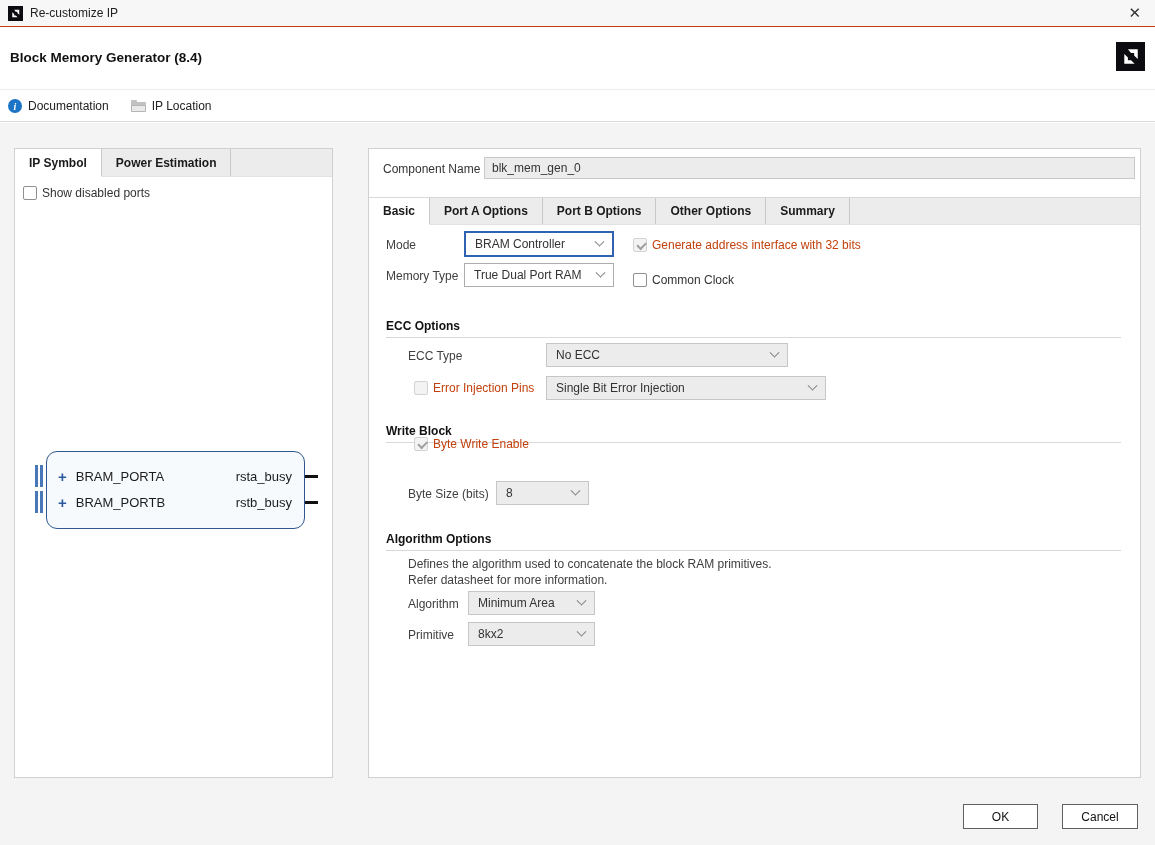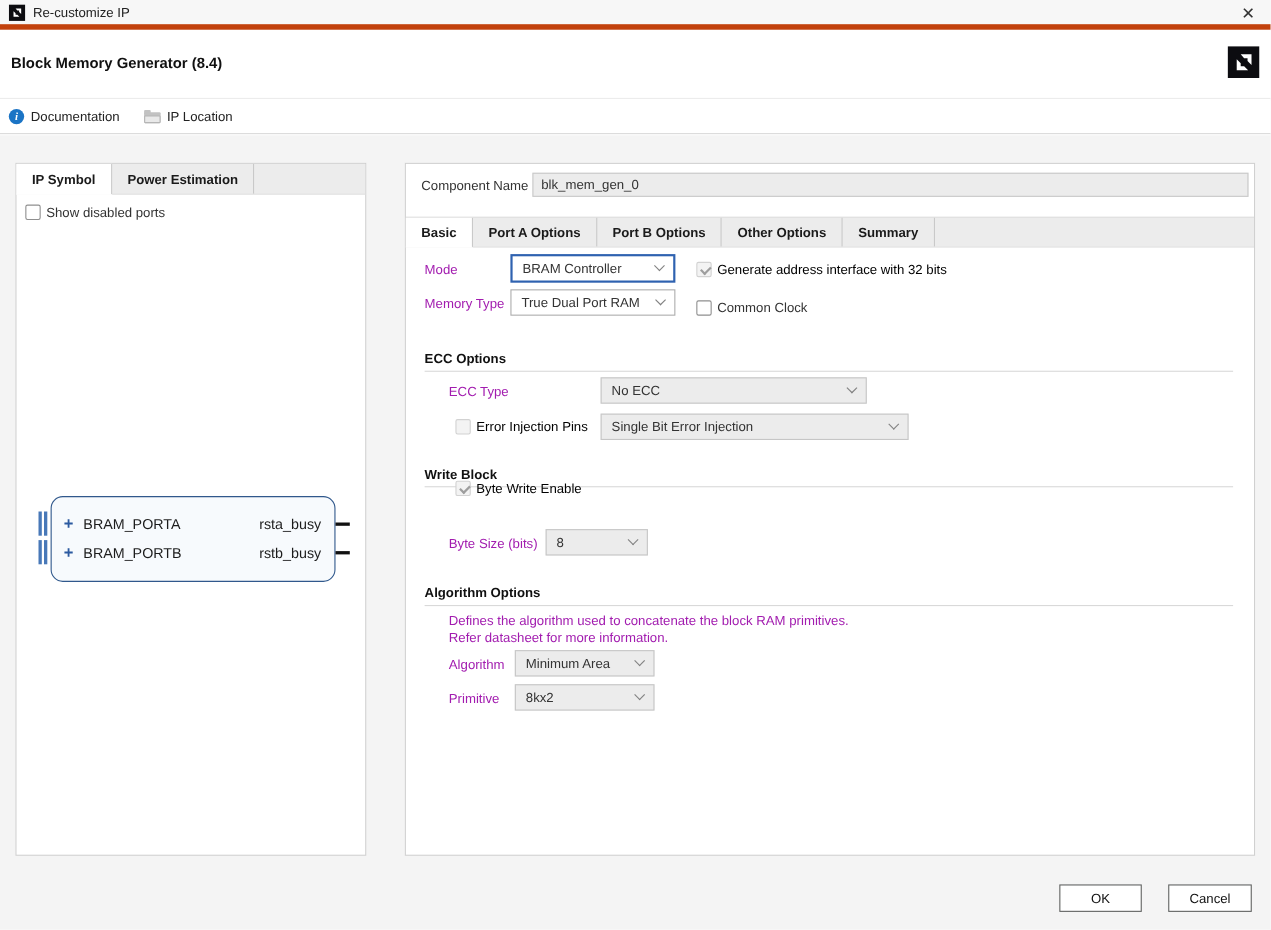--- a/index.html
+++ b/index.html
@@ -3,21 +3,21 @@
 <meta charset="utf-8">
 <style>
   * { margin:0; padding:0; box-sizing:border-box; }
   html,body { width:1155px; height:845px; }
   body {
     font-family:"Liberation Sans", sans-serif;
     font-size:12px; color:#333; background:#fff; position:relative; overflow:hidden;
   }
   
   .titlebar { position:absolute; left:0; top:0; width:1155px; height:27px;
-    background:#f7f7f7; border-bottom:5px solid #c2410c; display:flex; align-items:center; padding:0 8px; }
+    background:#f7f7f7; border-bottom:1px solid #c2410c; display:flex; align-items:center; padding:0 8px; }
   .titlebar .tlogo { width:15px; height:15px; margin-right:7px; }
   .titlebar .ttitle { color:#222; }
   .close-x { position:absolute; right:14px; top:4px; font-size:15px; color:#333; cursor:pointer; line-height:18px; }
   .hdr { position:absolute; left:0; top:28px; width:1155px; height:62px; background:#fff; border-bottom:1px solid #ececec; }
   .hdr .htitle { position:absolute; left:10px; top:22px; font-weight:bold; font-size:13.5px; color:#111; }
   .hdr .hlogo { position:absolute; right:10px; top:14px; width:29px; height:29px; }
   .docbar { position:absolute; left:0; top:91px; width:1155px; height:31px; background:#fff;
     border-bottom:1px solid #d9d9d9; display:flex; align-items:center; gap:22px; padding:0 8px; }
   .docitem { display:flex; align-items:center; gap:6px; color:#222; cursor:pointer; }
   .info-ic { width:14px; height:14px; border-radius:50%; background:#1b74c5; color:#fff;
@@ -31,32 +31,32 @@
   .tabstrip { display:flex; background:#ececec; height:28px; align-items:stretch; border-bottom:1px solid #e3e3e3; }
   .tab { display:flex; align-items:center; padding:0 14px; font-weight:bold; color:#1a1a1a;
     border-right:1px solid #c9c9c9; cursor:pointer; white-space:nowrap; }
   .tab.active { background:#fff; border-bottom:1px solid #fff; margin-bottom:-1px; }
   
   .cbrow { display:flex; align-items:center; gap:5px; }
   .cb { width:14px; height:14px; border:1px solid #8f8f8f; border-radius:2px; background:#fff; flex:0 0 auto; position:relative; }
   .cb.dis { border-color:#d2d2d2; background:#f3f3f3; }
   .cb.checked::after { content:""; position:absolute; left:2.5px; top:2.5px; width:7px; height:3.5px;
     border-left:2px solid #9e9e9e; border-bottom:2px solid #9e9e9e; transform:rotate(-45deg); }
-  .dimtxt { color:#000000; }
+  .dimtxt { color:#c2410c; }
   
   .dd { position:absolute; height:24px; border:1px solid #adadad; background:#fff;
     display:flex; align-items:center; justify-content:space-between; padding:0 9px; color:#333; cursor:pointer; }
   .dd.focus { border:2px solid #2f62b0; height:26px; }
   .dd.gray { background:#ececec; border-color:#c6c6c6; }
   .chev { width:7px; height:7px; border-right:1.6px solid #828282; border-bottom:1.6px solid #828282;
     transform:rotate(45deg) translate(-2px,-2px); flex:0 0 auto; }
   
   .sect-title { position:absolute; font-weight:bold; color:#111; }
   .rule { position:absolute; left:17px; width:735px; height:1px; background:#d9d9d9; }
-  .flabel { position:absolute; color:#a21caf; }
+  .flabel { position:absolute; color:#404040; }
   .abs { position:absolute; }
   
   .sym-box { position:absolute; left:31px; top:302px; width:259px; height:78px;
     border:1.5px solid #30588c; border-radius:11px; background:#f7fafd; padding-top:11px; }
   .sym-row { display:flex; align-items:center; height:26px; padding:0 12px 0 11px; font-size:13px; color:#1c1c1c; }
   .sym-plus { color:#2c5aa0; font-size:15px; font-weight:bold; margin-right:9px; }
   .sym-right { margin-left:auto; }
   .ifbar { position:absolute; width:3px; height:22px; background:#4878b8; }
   .stub { position:absolute; width:13px; height:3px; background:#111; }
   

